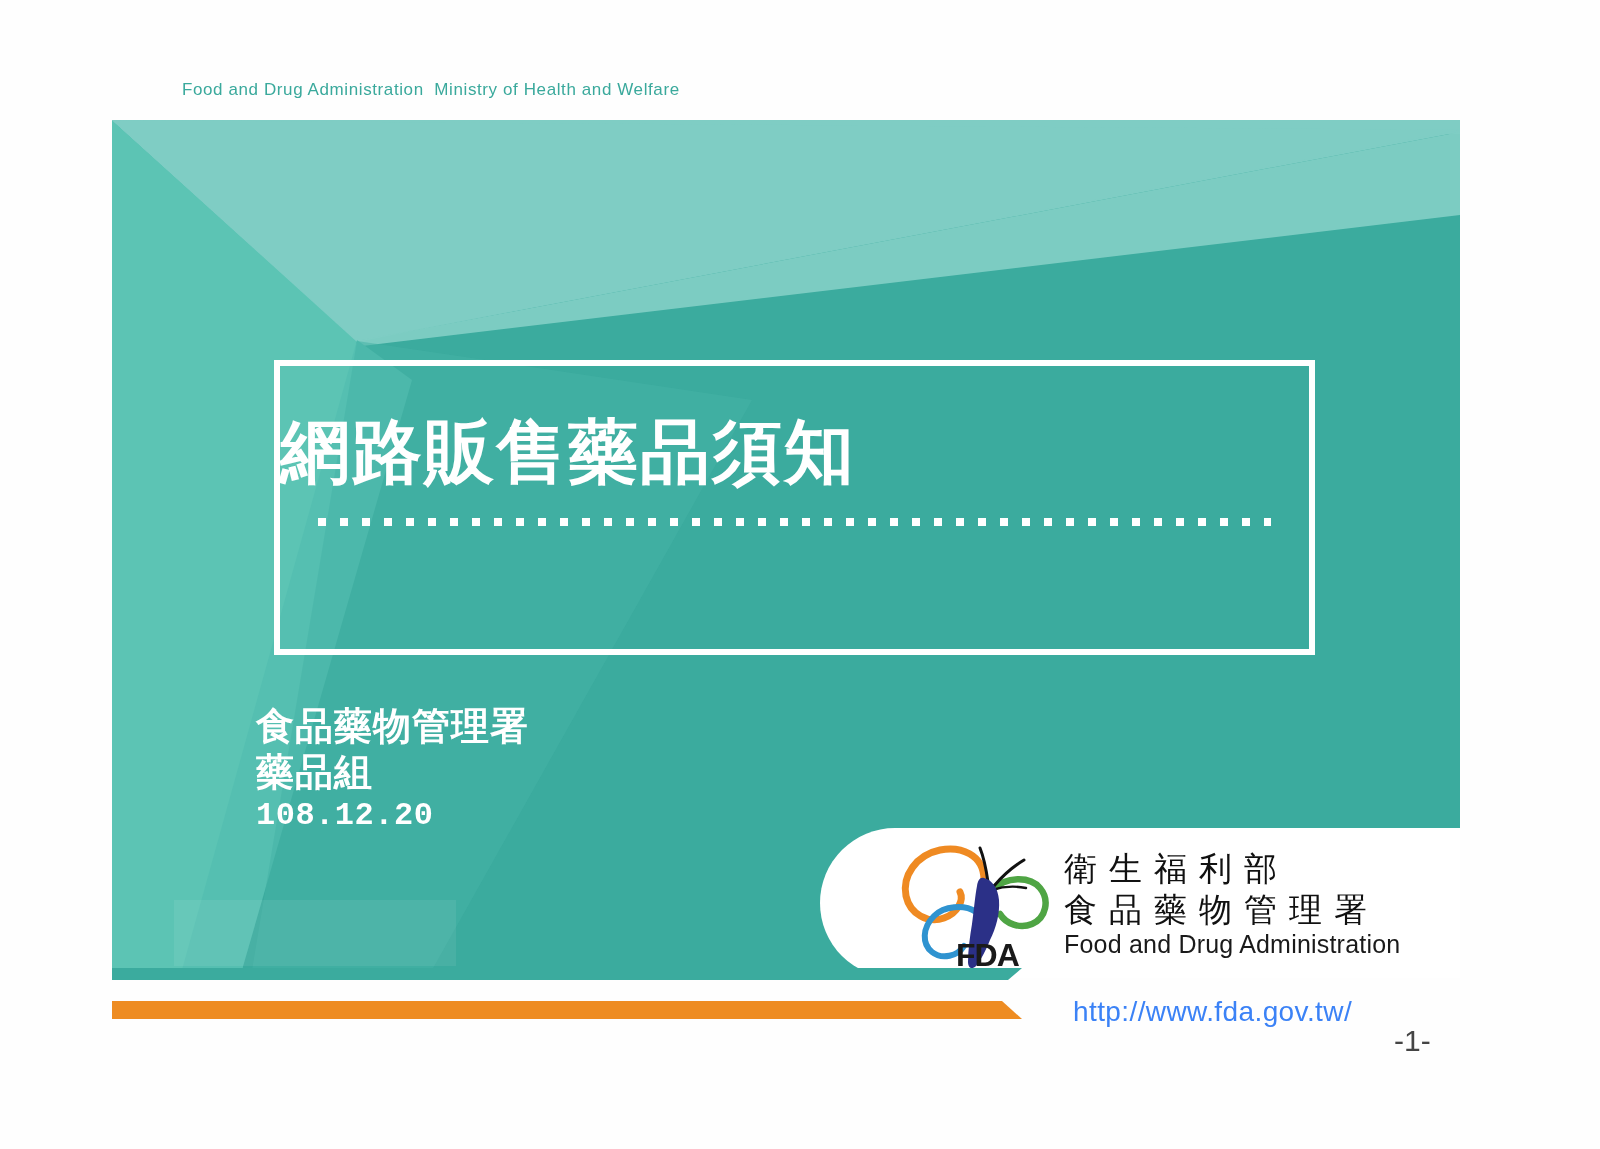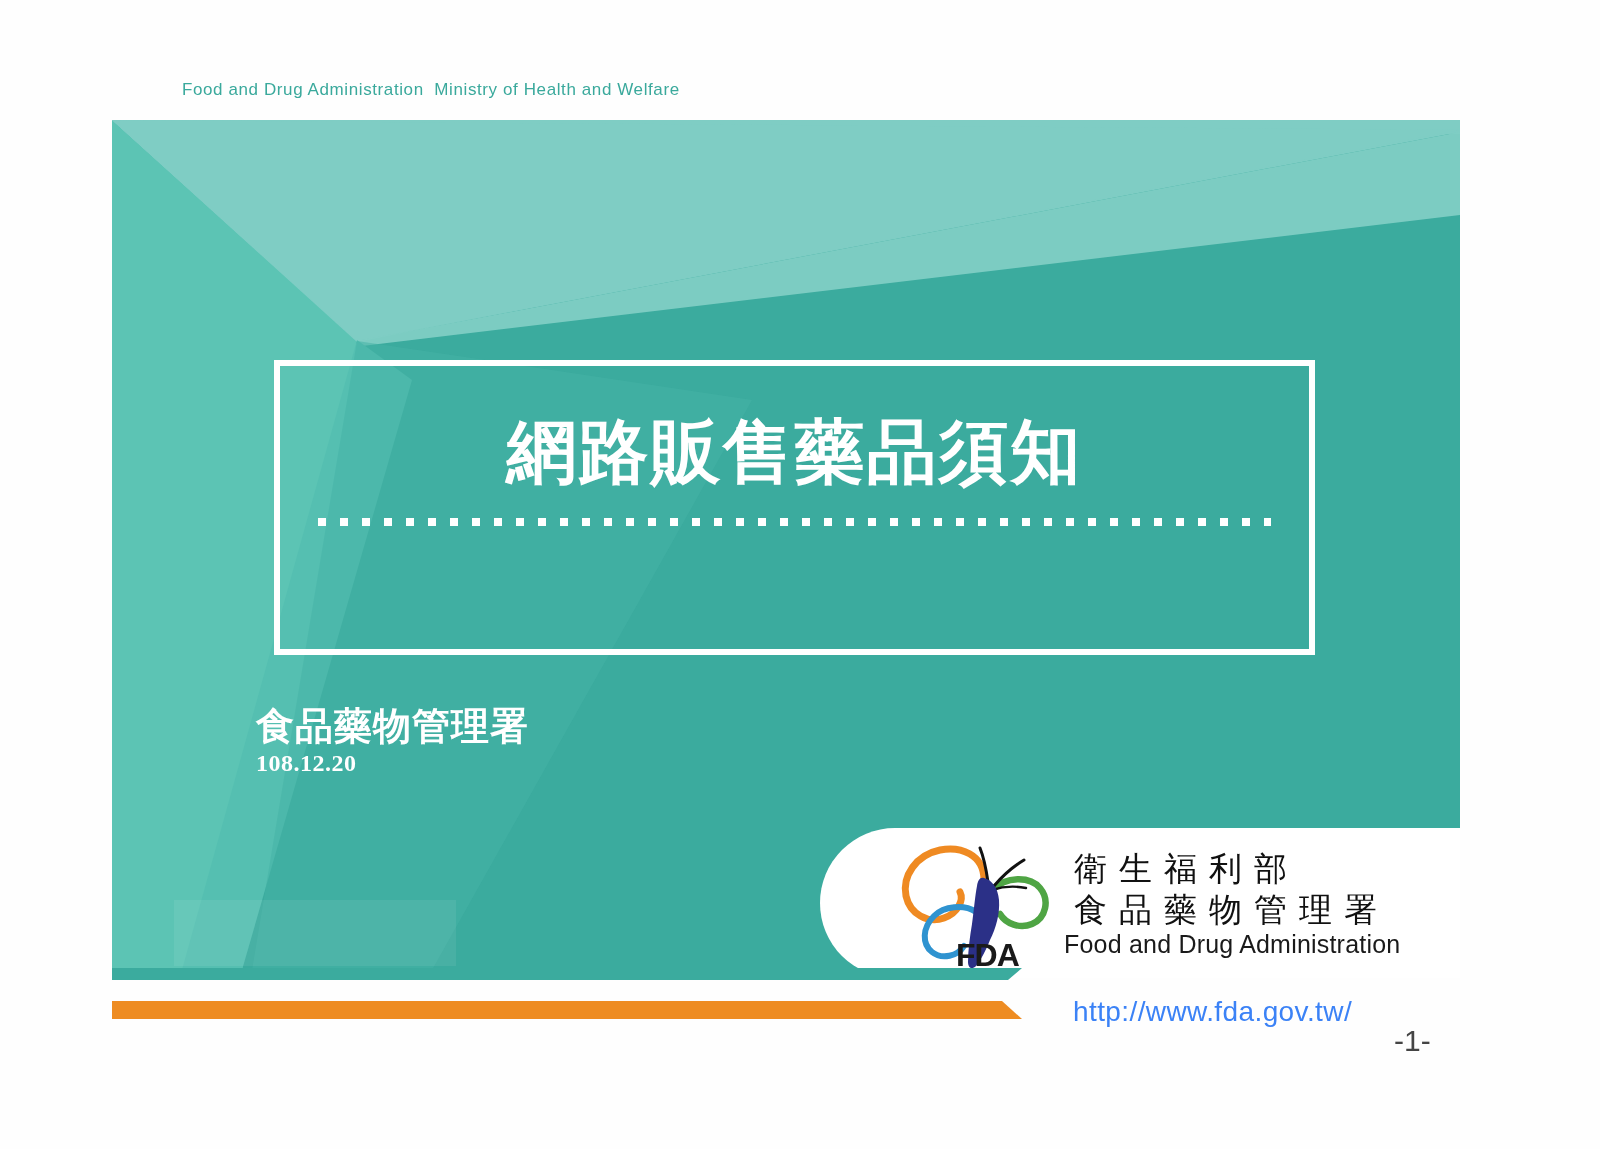--- a/index.html
+++ b/index.html
@@ -70,21 +70,21 @@
     width: 1041px;
     height: 295px;
     border: 6px solid #ffffff;
     box-sizing: border-box;
   }
   .title-text {
     position: absolute;
     left: 0;
     right: 0;
     top: 48px;
-    text-align: center;
+    text-align: left;
     color: #ffffff;
     font-size: 70px;
     font-weight: bold;
     letter-spacing: 2px;
     font-family: "DejaVu Sans", "Liberation Sans", sans-serif;
     line-height: 1.1;
   }
   .title-dots {
     position: absolute;
     left: 38px;
@@ -104,22 +104,22 @@
     color: #ffffff;
     font-weight: bold;
     line-height: 1.22;
   }
   .subtitle .l1, .subtitle .l2 {
     font-size: 38px;
     font-family: "DejaVu Sans", "Liberation Sans", sans-serif;
     letter-spacing: 1px;
   }
   .subtitle .l3 {
-    font-size: 24px;
-    font-family: Liberation Serif, serif;
+    font-size: 32px;
+    font-family: Liberation Mono, monospace;
     letter-spacing: 0.5px;
   }
 
   
   .logo-plate {
     position: absolute;
     left: 820px;
     top: 828px;
     width: 640px;
     height: 150px;
@@ -155,21 +155,20 @@
   .logo-words {
     margin-left: 6px;
     color: #111111;
   }
   .logo-words .cn1, .logo-words .cn2 {
     font-size: 33px;
     letter-spacing: 12px;
     font-family: "DejaVu Sans", "Liberation Sans", sans-serif;
     line-height: 1.24;
     white-space: nowrap;
-    margin-left: 10px;
   }
   .logo-words .en {
     font-size: 25px;
     letter-spacing: 0.2px;
     color: #1a1a1a;
     font-family: "Liberation Sans", "DejaVu Sans", sans-serif;
     line-height: 1.1;
     white-space: nowrap;
   }
 
@@ -240,20 +239,21 @@
 
     <div class="ghost-box"></div>
 
     <div class="title-frame">
       <div class="title-text">網路販售藥品須知</div>
       <div class="title-dots"></div>
     </div>
 
     <div class="subtitle">
       <div class="l1">食品藥物管理署</div>
+      <div class="l2">藥品組</div>
       <div class="l3">108.12.20</div>
     </div>
 
   </div>
 
   <div class="logo-plate">
     <div class="logo-inner">
 
       <div class="butterfly-wrap">
         <svg width="178" height="132" viewBox="0 0 178 132">

